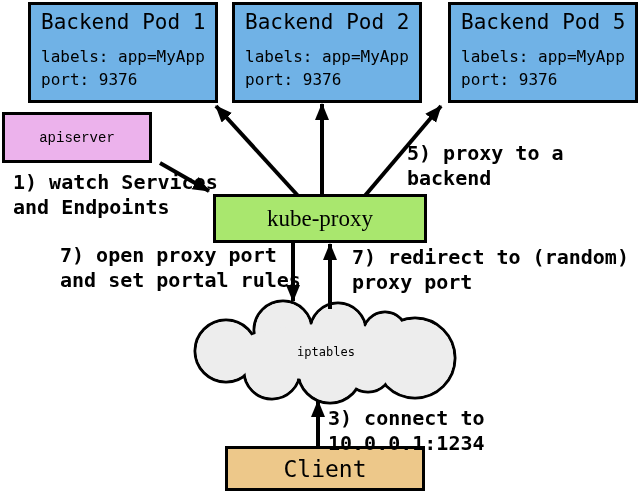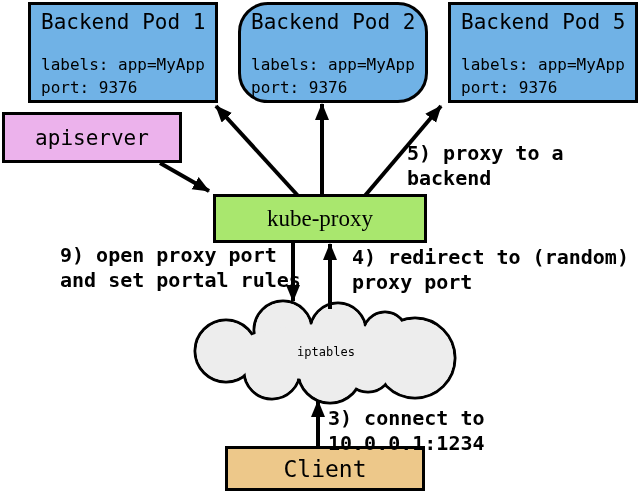--- a/index.html
+++ b/index.html
@@ -8,24 +8,24 @@
     font-family:"DejaVu Sans Mono", monospace; color:#000; overflow:hidden;
   }
   .layer { position:absolute; left:0; top:0; z-index:1; }
   .box {
     position:absolute; box-sizing:border-box; z-index:2;
     border:3px solid var(--border,#000);
   }
   .pod { background:var(--pod-fill,#70b2e6); width:190px; height:101px; top:2px; padding:3px 0 0 10px; }
   .pod-title { font-size:21px; line-height:29px; }
   .pod-line  { font-size:16px; line-height:23px; }
-  .pod-line.first { margin-top:16px; }
-  #pod1 { left:28px; } #pod2 { left:238px;border-radius:30px; } #pod3 { left:448px; }
+  .pod-line.first { margin-top:8px; }
+  #pod1 { left:28px; } #pod2 { left:232px; } #pod3 { left:448px; }
   .labelbox { display:flex; align-items:center; justify-content:center; }
-  #apiserver  { left:2px;   top:112px; width:180px; height:51px; background:var(--apiserver-fill,#ecb2ec);  font-size:21px; }
+  #apiserver  { left:2px;   top:112px; width:150px; height:51px; background:var(--apiserver-fill,#ecb2ec);  font-size:14px;font-family:Liberation Mono, monospace; }
   #kubeproxy  { left:213px; top:194px; width:214px; height:49px; background:var(--kube-proxy-fill,#a9e76e); font-size:23px;font-family:Liberation Serif, serif; }
   #client     { left:225px; top:446px; width:200px; height:45px; background:var(--client-fill,#edc88a);     font-size:23px;text-align:center; }
   .note {
     position:absolute; z-index:3; font-weight:bold; font-size:20px;
     line-height:25px; white-space:pre-line;
   }
   #note1 { left:13px;  top:170px; }
   #note2 { left:60px;  top:243px; }
   #note3 { left:328px; top:406px; }
   #note4 { left:352px; top:245px; }
@@ -107,20 +107,22 @@
   <div class="box labelbox" id="kubeproxy">
     <span>kube-proxy</span>
   </div>
 
   <div class="box labelbox" id="client">
     <span>Client</span>
   </div>
 
   <div id="iptables-label">iptables</div>
 
-  <div class="note" id="note2">9) open proxy port
+  <div class="note" id="note1">1) watch Services
+and Endpoints</div>
+  <div class="note" id="note2">7) open proxy port
 and set portal rules</div>
   <div class="note" id="note3">3) connect to 10.0.0.1:1234</div>
-  <div class="note" id="note4">4) redirect to (random)
+  <div class="note" id="note4">7) redirect to (random)
 proxy port</div>
   <div class="note" id="note5">5) proxy to a backend</div>
 
 </div>
 
 </body></html>

